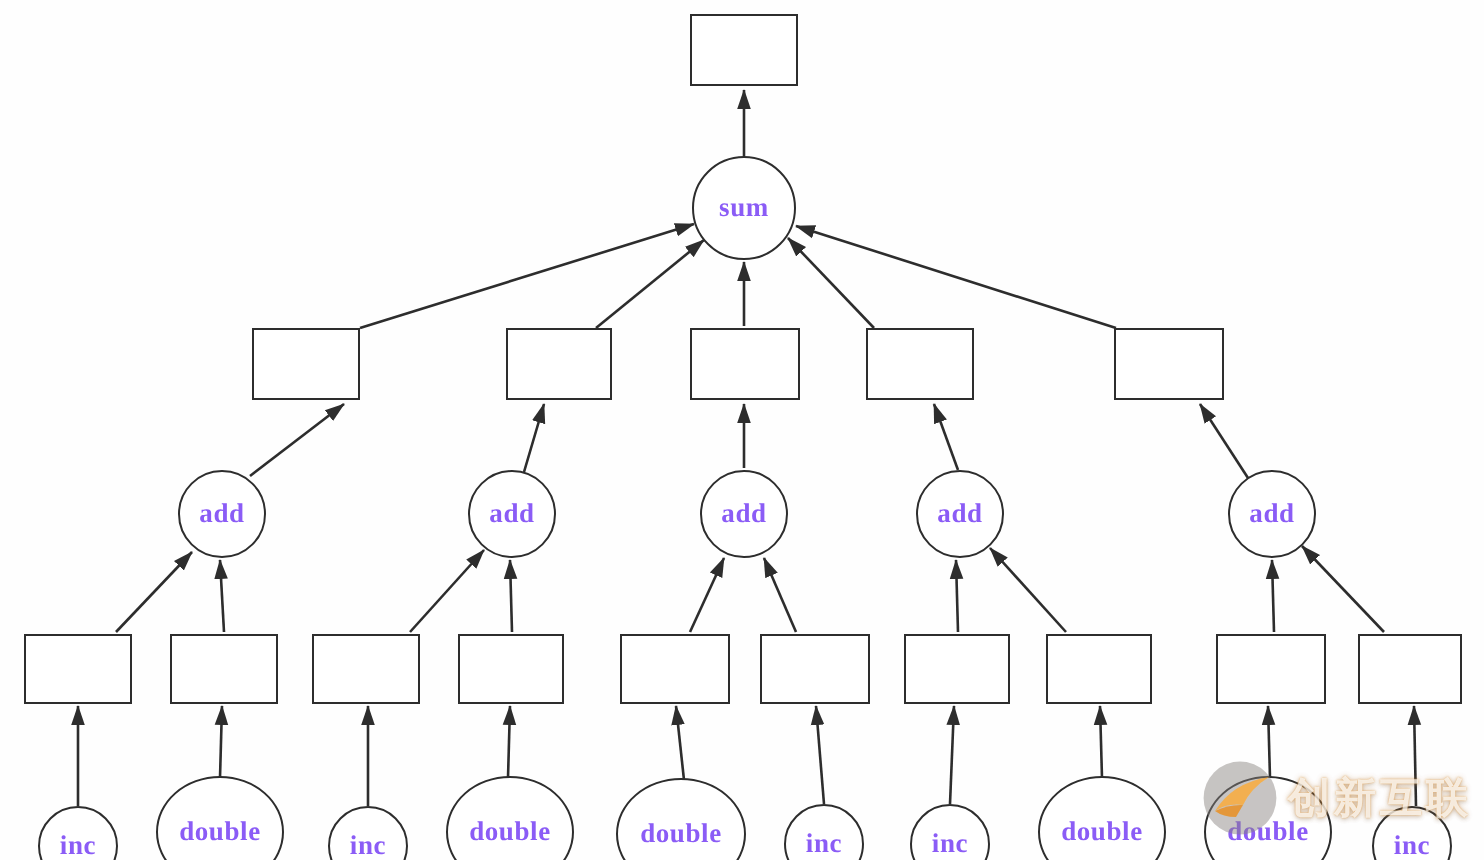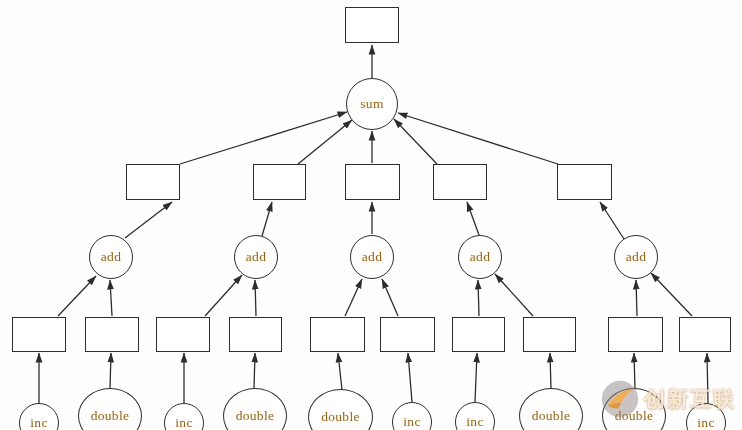--- a/index.html
+++ b/index.html
@@ -12,22 +12,23 @@
   .box{
     position:absolute;background:#fff;border:1.4px solid #2d2d2d;
     box-sizing:border-box;
   }
   .circle{
     position:absolute;background:#fff;border:1.4px solid #2d2d2d;
     border-radius:50%;box-sizing:border-box;
     display:flex;align-items:center;justify-content:center;
   }
   .node-label{
-    color:#a16207;font-size:13.5px;line-height:1;letter-spacing:0.3px;
+    color:#8b5cf6;font-size:13.5px;line-height:1;letter-spacing:0.3px;
     user-select:none;
+    font-weight:bold;
   }
   .watermark{
     position:absolute;left:601px;top:380px;display:flex;align-items:center;
     gap:5px;opacity:0.85;pointer-events:none;
   }
   .watermark-text{
     font-family:"Liberation Sans","DejaVu Sans",sans-serif;
     font-size:21px;font-weight:bold;letter-spacing:2px;
     color:rgba(248,246,242,0.85);
     text-shadow:0 0 1px rgba(235,150,45,0.85),0 0 3px rgba(170,100,30,0.45),

